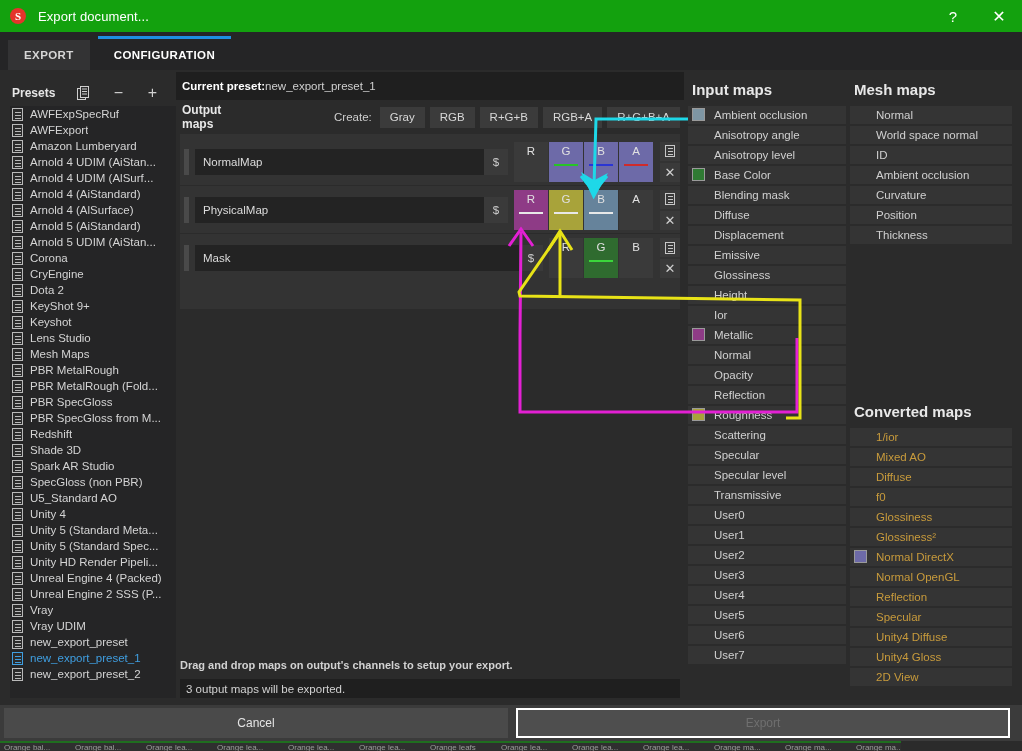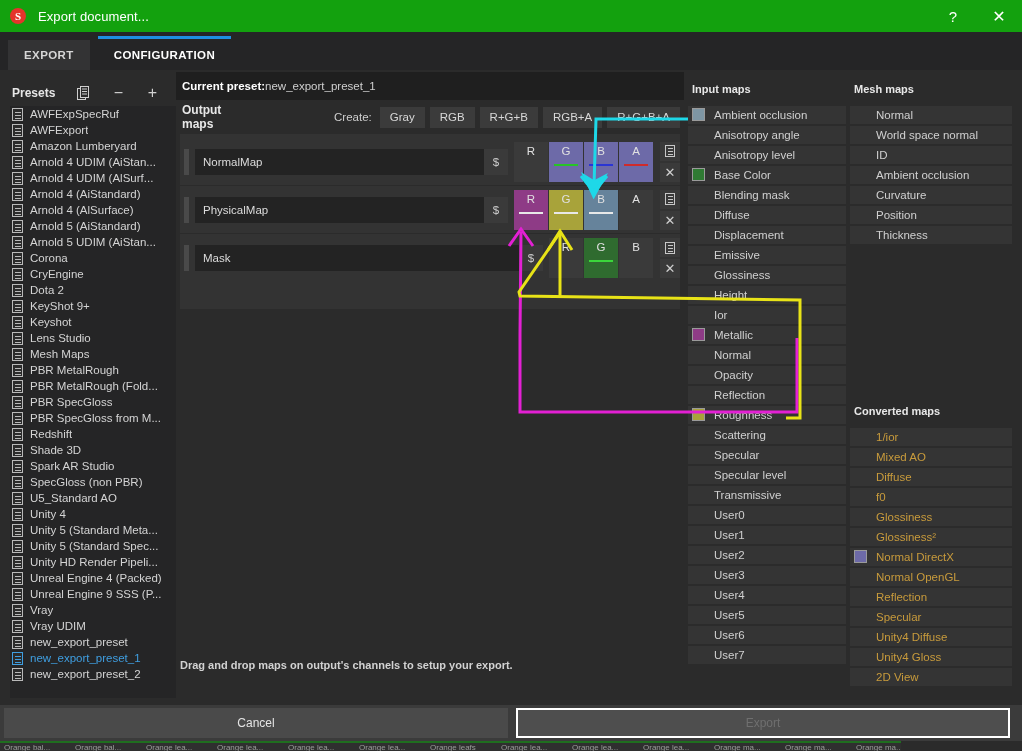--- a/index.html
+++ b/index.html
@@ -152,21 +152,21 @@
     font-size: 11px; color: #d2d2d2; font-weight: bold;
   }
   .countbar {
     position: absolute; left: 180px; top: 679px; width: 500px; height: 19px;
     background: #1f1f1f; display: flex; align-items: center; padding-left: 6px;
     font-size: 11.5px; color: #d2d2d2;
   }
 
   
   .panel-title {
-    font-size: 11px; font-weight: bold; color: #e8e8e8;
+    font-size: 15px; font-weight: bold; color: #e8e8e8;
   }
   .inputmaps { position: absolute; left: 688px; top: 72px; width: 158px; height: 626px; }
   .meshmaps  { position: absolute; left: 850px; top: 72px; width: 162px; height: 310px; }
   .convmaps  { position: absolute; left: 850px; top: 394px; width: 162px; height: 304px; }
   .panel-head { height: 34px; display: flex; align-items: center; padding-left: 4px; }
   .maplist { display: flex; flex-direction: column; gap: 2px; }
   .maprow2 {
     height: 18px; background: #343434; display: flex; align-items: center;
     font-size: 11.5px; color: #d0d0d0; cursor: default; position: relative;
     padding-left: 26px;
@@ -357,21 +357,21 @@
       <div class="preset-row">
         <div class="doc-ico"></div>
         <span class="preset-name">Unity HD Render Pipeli...</span>
       </div>
       <div class="preset-row">
         <div class="doc-ico"></div>
         <span class="preset-name">Unreal Engine 4 (Packed)</span>
       </div>
       <div class="preset-row">
         <div class="doc-ico"></div>
-        <span class="preset-name">Unreal Engine 9 SSS (P...</span>
+        <span class="preset-name">Unreal Engine 2 SSS (P...</span>
       </div>
       <div class="preset-row">
         <div class="doc-ico"></div>
         <span class="preset-name">Vray</span>
       </div>
       <div class="preset-row">
         <div class="doc-ico"></div>
         <span class="preset-name">Vray UDIM</span>
       </div>
       <div class="preset-row">
@@ -489,20 +489,21 @@
             </div>
             <div class="rowbtn">
               <span class="x-ico">✕</span>
             </div>
           </div>
         </div>
       </div>
   </div>
 
   <div class="hint">Drag and drop maps on output's channels to setup your export.</div>
+  <div class="countbar">3 output maps will be exported.</div>
 
   <div class="inputmaps">
     <div class="panel-head">
       <div class="panel-title">Input maps</div>
     </div>
     <div class="maplist" id="input-maps-list">
         <div class="maprow2">
           <div class="swatch" style="background: rgb(126, 150, 164);"></div>
           <span>Ambient occlusion</span>
         </div>

